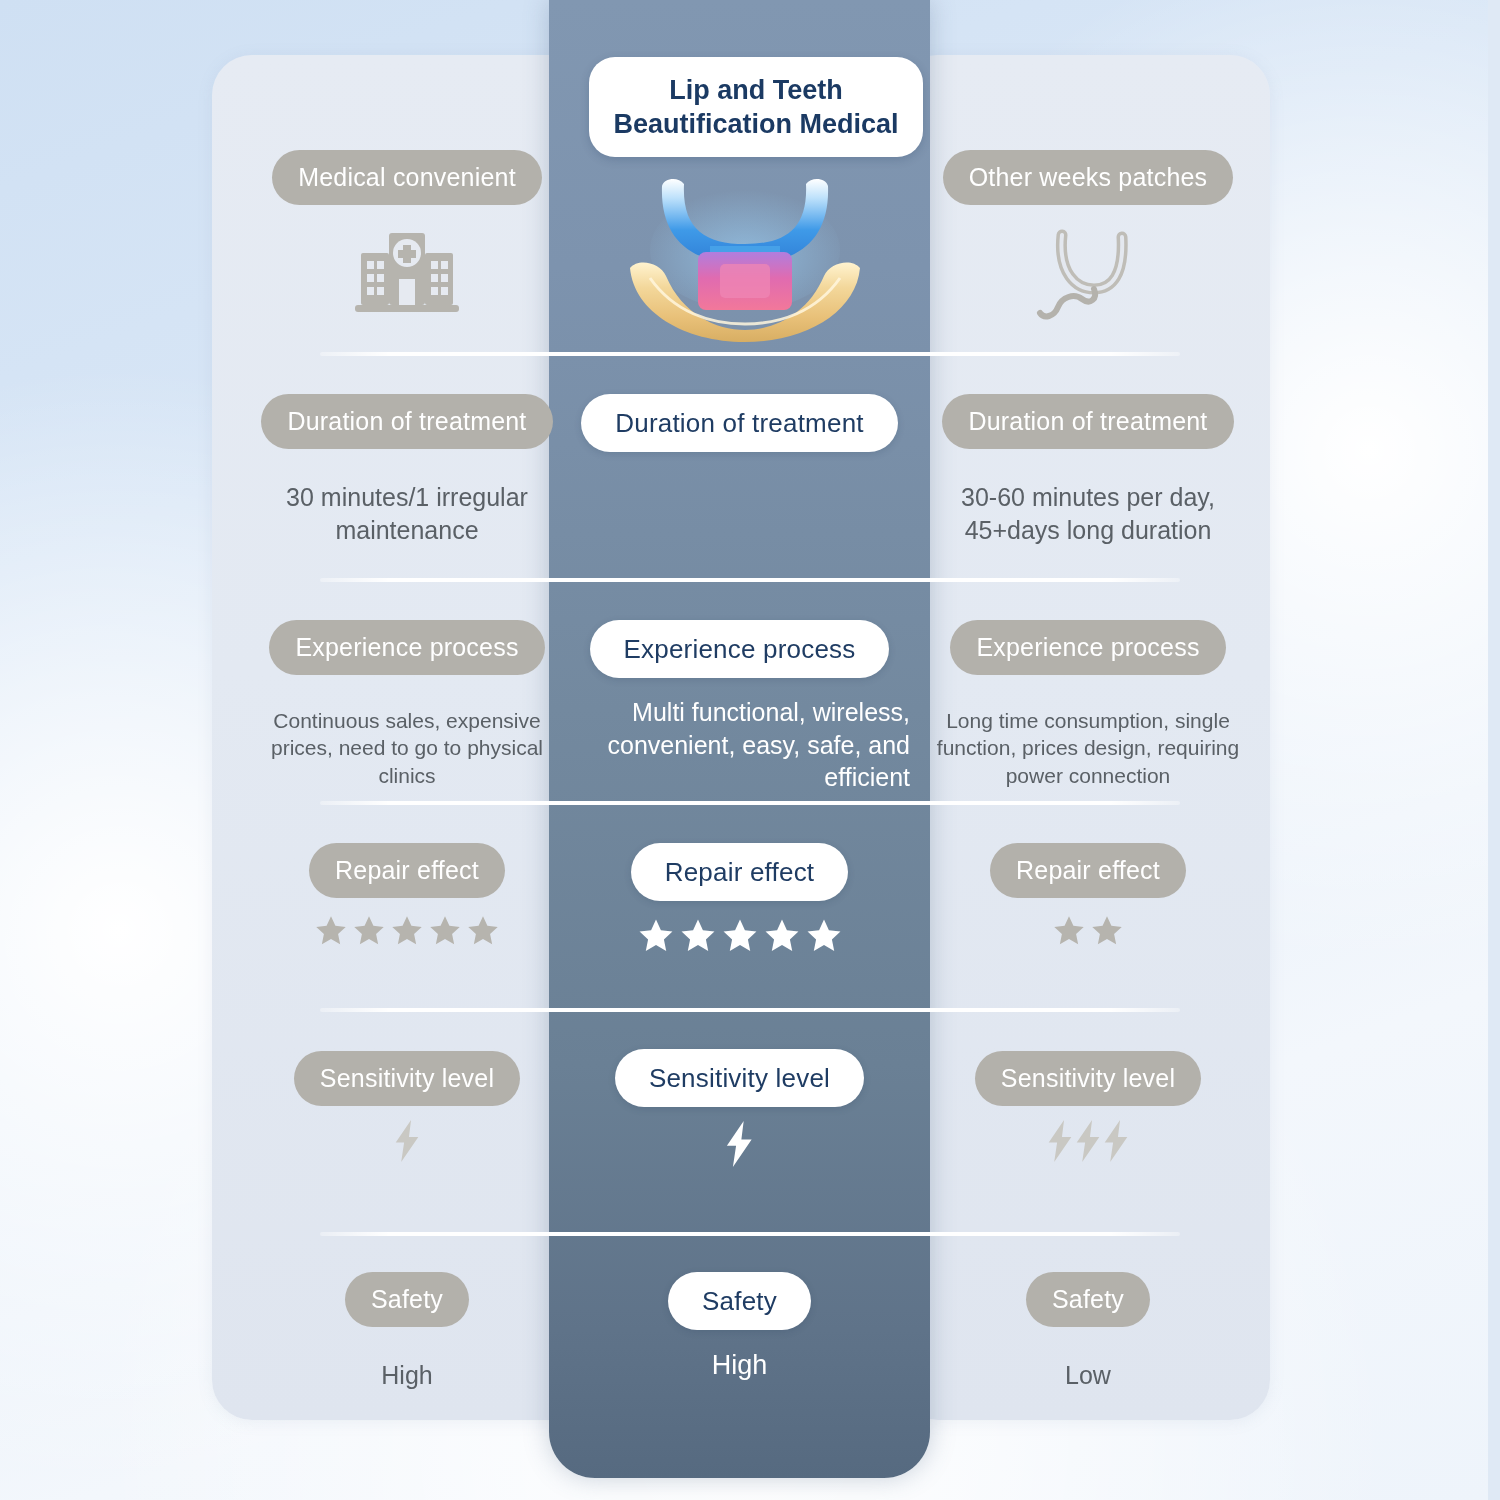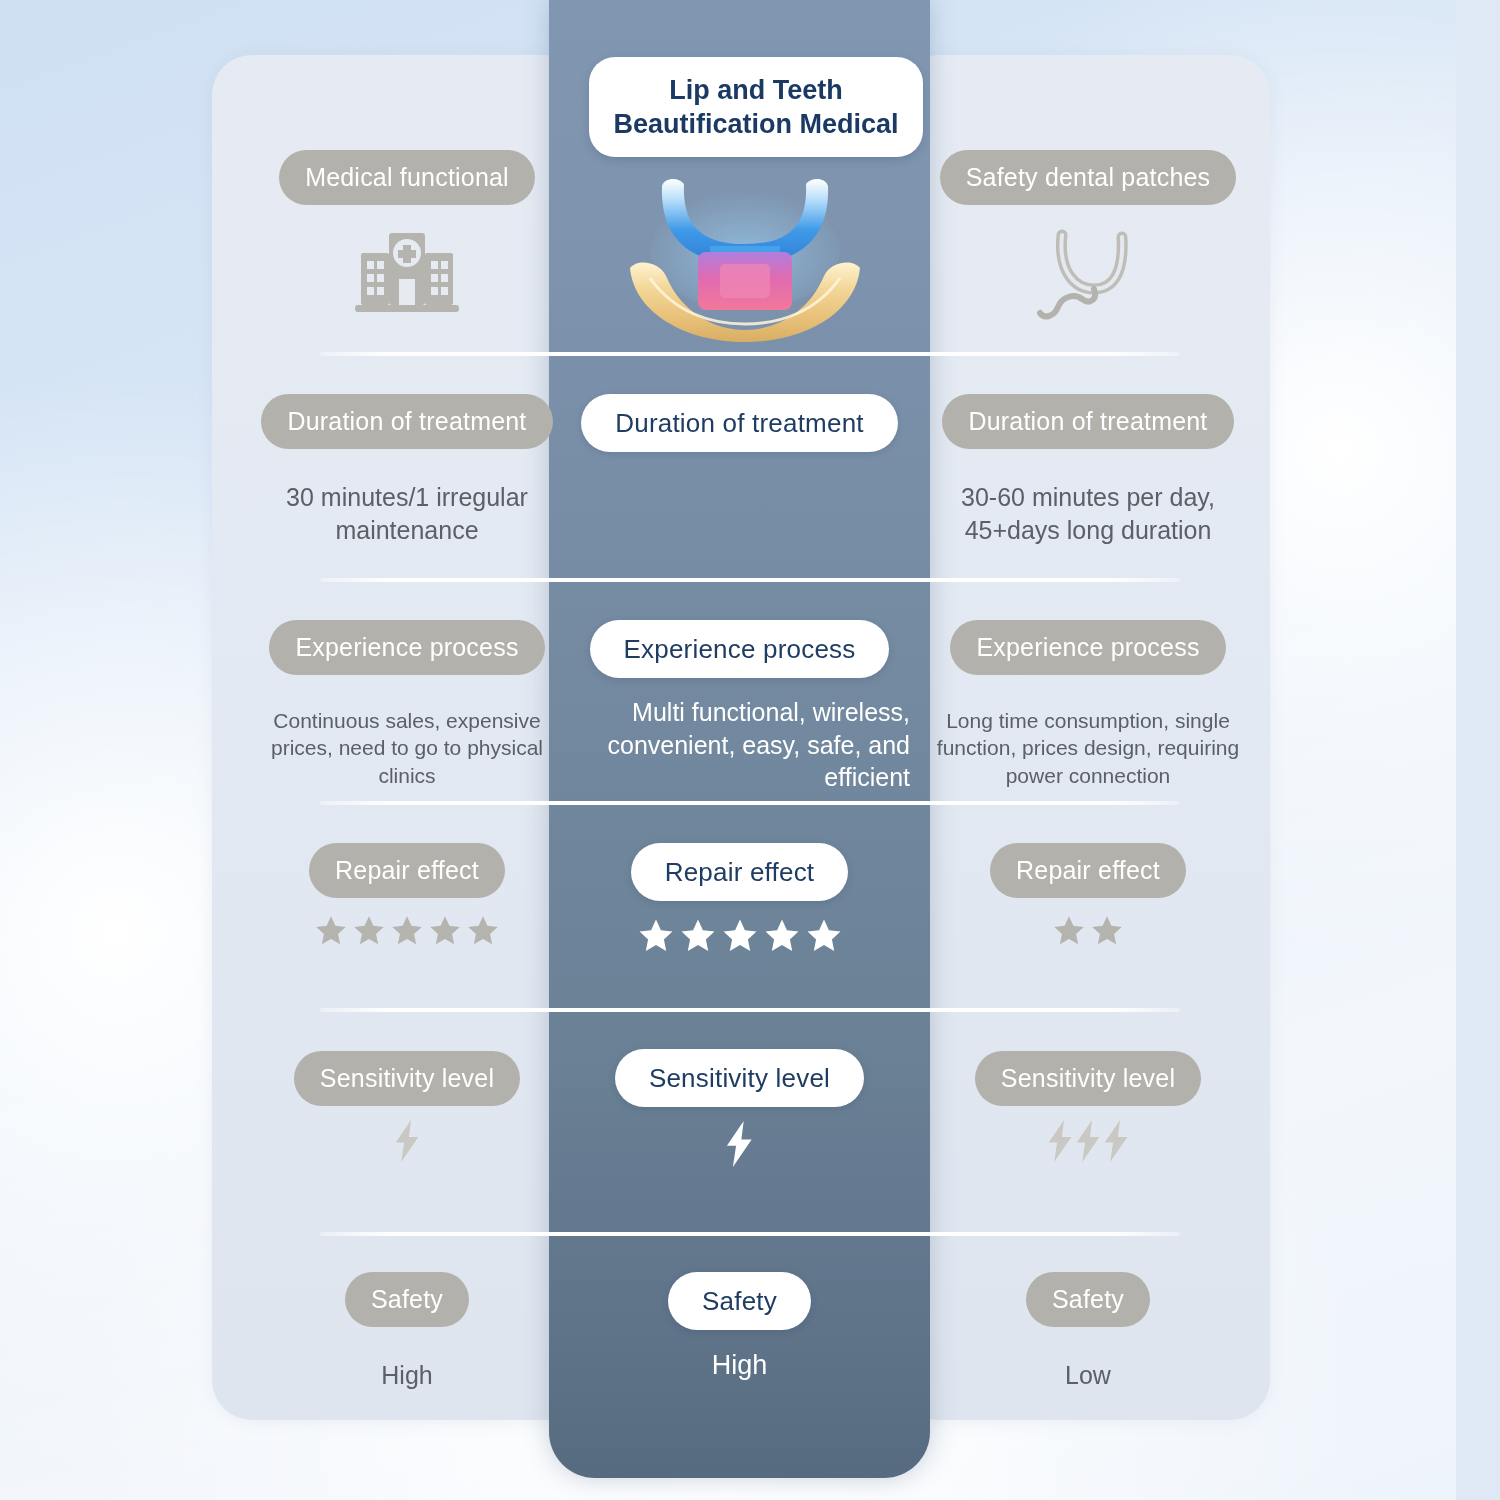--- a/index.html
+++ b/index.html
@@ -8,20 +8,21 @@
     font-family:"Liberation Sans", sans-serif;
     background:#dfe9f5;
   }
   #stage{
     position:relative;width:1456px;height:1500px;
     background:
       radial-gradient(circle at 8% 62%, #ffffff 0%, rgba(255,255,255,0) 34%),
       radial-gradient(circle at 92% 30%, #ffffff 0%, rgba(255,255,255,0) 30%),
       radial-gradient(circle at 50% 96%, #ffffff 0%, rgba(255,255,255,0) 40%),
       linear-gradient(160deg,#cfe0f3 0%,#d8e6f6 28%,#e9f1fa 55%,#f3f7fc 75%,#eef4fb 100%);
+    padding-left: 32px;
   }
   
   .side-panel{
     position:absolute;top:55px;height:1365px;
     background:linear-gradient(180deg,#e6ebf3 0%,#e3e9f2 45%,#dfe5ef 100%);
     border-radius:40px;
     box-shadow:0 2px 16px rgba(120,140,170,.10);
   }
   #panel-left{left:212px;width:390px;}
   #panel-right{left:898px;width:372px;}
@@ -135,21 +136,21 @@
 
   <div class="divider" style="left:320px;width:860px;top:352px;"></div>
   <div class="divider" style="left:320px;width:860px;top:578px;"></div>
   <div class="divider" style="left:320px;width:860px;top:801px;"></div>
   <div class="divider" style="left:320px;width:860px;top:1008px;"></div>
   <div class="divider" style="left:320px;width:860px;top:1232px;"></div>
 
   <div class="col" style="left:252px;width:310px;">
 
     <div class="cell" style="top:150px;">
-      <div class="chip chip-gray">Medical functional</div>
+      <div class="chip chip-gray">Medical convenient</div>
       <div class="icon-wrap">
         <svg width="108" height="92" viewBox="0 0 108 92">
           <rect x="36" y="6" width="36" height="72" rx="3" fill="#b6b4ae"></rect>
           <circle cx="54" cy="26" r="14" fill="#e6eaf1"></circle>
           <path d="M50 18h8v5h5v8h-5v5h-8v-5h-5v-8h5z" fill="#b6b4ae"></path>
           <rect x="46" y="52" width="16" height="26" fill="#e6eaf1"></rect>
           <rect x="8" y="26" width="28" height="52" rx="2" fill="#b6b4ae"></rect>
           <rect x="72" y="26" width="28" height="52" rx="2" fill="#b6b4ae"></rect>
           <rect x="14" y="34" width="7" height="8" fill="#e6eaf1"></rect>
             <rect x="24" y="34" width="7" height="8" fill="#e6eaf1"></rect>
@@ -241,21 +242,21 @@
 
     <div class="cell" style="top:1272px;">
       <div class="chip chip-white">Safety</div>
       <div class="desc desc-center">High</div>
     </div>
   </div>
 
   <div class="col" style="left:933px;width:310px;">
 
     <div class="cell" style="top:150px;">
-      <div class="chip chip-gray">Safety dental patches</div>
+      <div class="chip chip-gray">Other weeks patches</div>
       <div class="icon-wrap">
         <svg width="112" height="96" viewBox="0 0 112 96">
           <path d="M30 8 C26 46, 44 62, 62 62 C80 62, 92 48, 90 10" fill="none" stroke="#bfbdb7" stroke-width="11" stroke-linecap="round"></path>
           <path d="M30 8 C26 46, 44 62, 62 62 C80 62, 92 48, 90 10" fill="none" stroke="#e4e8ef" stroke-width="4" stroke-linecap="round"></path>
           <path d="M62 62 C66 72, 58 78, 50 72 C42 66, 30 70, 26 80 C22 90, 12 92, 8 86" fill="none" stroke="#b4b2ac" stroke-width="6" stroke-linecap="round"></path>
         </svg>
       </div>
     </div>
 
     <div class="cell" style="top:394px;">

